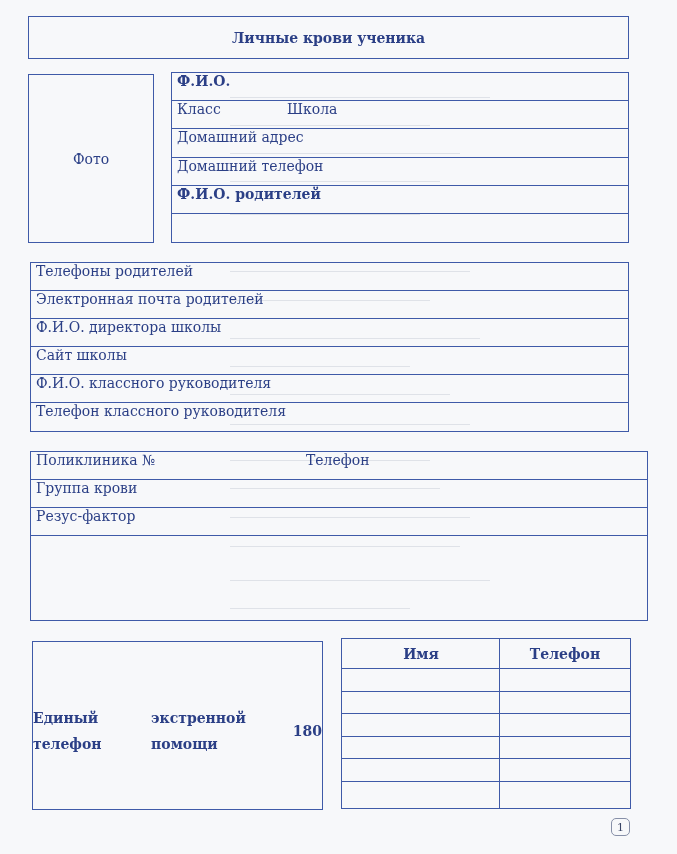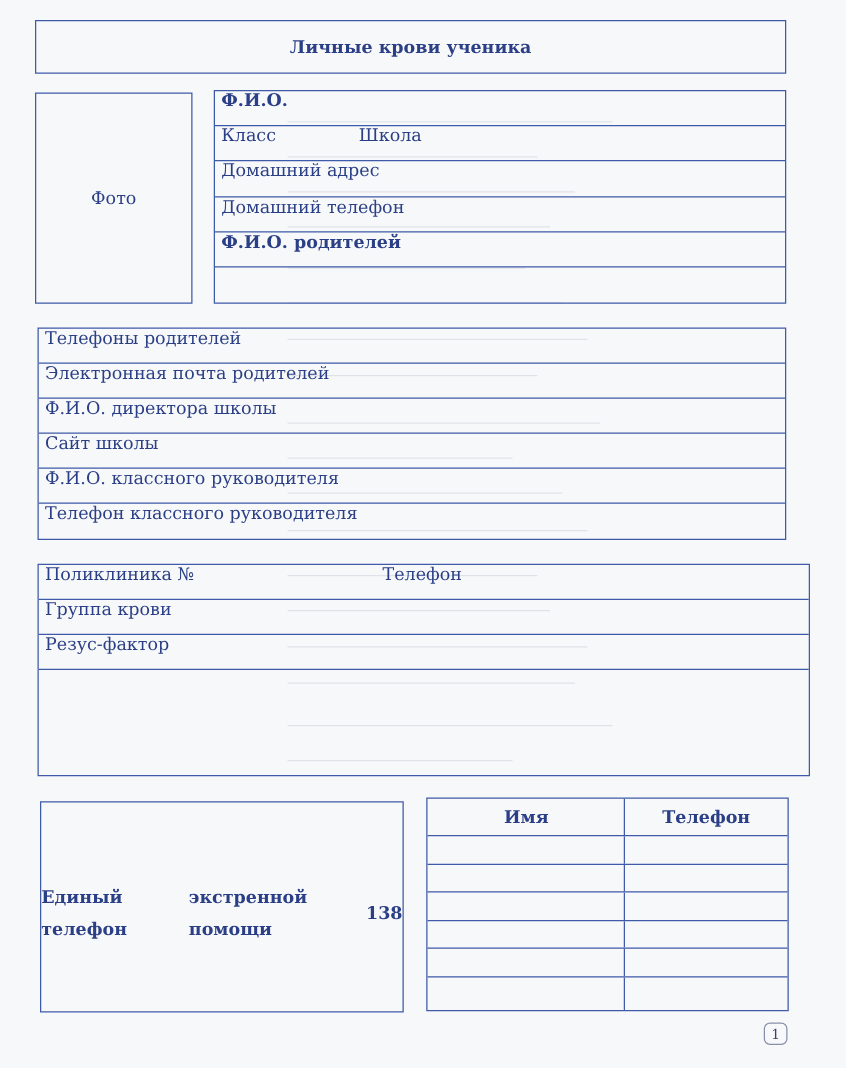--- a/index.html
+++ b/index.html
@@ -115,21 +115,21 @@
     </div>
   <div class="row">
       <span>Резус-фактор</span>
     </div>
   <div class="row"></div>
 </div>
 
 <div class="box emerg-box">
   <div>Единый телефон</div>
   <div>экстренной помощи</div>
-  <div>138</div>
+  <div>180</div>
 </div>
 
 <div class="table contacts-table">
   <div class="crow head">
     <div class="ccell c1">Имя</div>
     <div class="ccell c2">Телефон</div>
   </div>
   <div class="crow">
       <div class="ccell c1"></div>
       <div class="ccell c2"></div>

